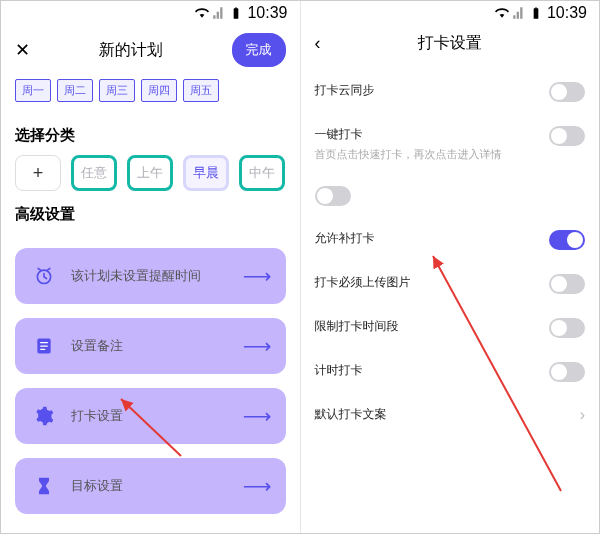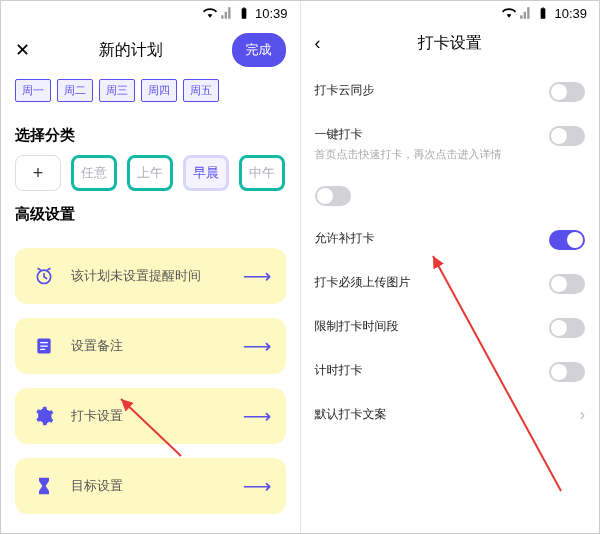--- a/index.html
+++ b/index.html
@@ -13,21 +13,21 @@
     }
     .pane { flex: 1; position: relative; background: #fff; }
     .pane + .pane { border-left: 1px solid #e5e5e5; }
     .status-bar {
       height: 24px;
       display: flex;
       justify-content: flex-end;
       align-items: center;
       padding: 0 12px;
       gap: 4px;
-      font-size: 13px;
+      font-size: 16px;
       font-weight: 500;
     }
     .status-icons { display: flex; align-items: center; gap: 3px; }
     .status-icons svg { width: 14px; height: 14px; }
     
     .header-l {
       display: flex;
       align-items: center;
       justify-content: space-between;
       padding: 8px 14px;
@@ -78,21 +78,21 @@
       justify-content: center;
       font-size: 13px;
       color: #b0b0b8;
       background: #fff;
       border: 3px solid #14b8a6;
     }
     .cat-chip.plus { color: #333; font-size: 18px; font-weight: 300; border: 1px solid #ddd; }
     .cat-chip.active { color: #5850EC; border-color: #d8d6fb; background: #f4f3ff; }
     .adv-list { padding: 0 14px; }
     .adv-item {
-      background: #fef9c3;
+      background: #c4b5fd;
       border-radius: 12px;
       margin-top: 14px;
       height: 56px;
       display: flex;
       align-items: center;
       padding: 0 16px;
       gap: 14px;
     }
     .adv-icon {
       width: 26px; height: 26px;

